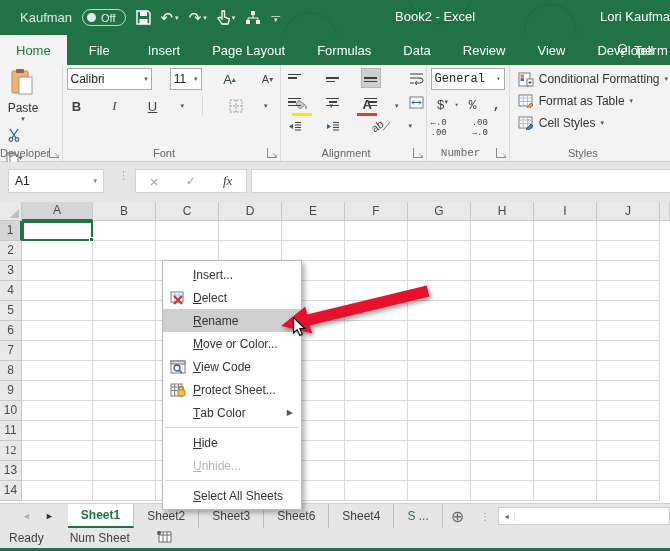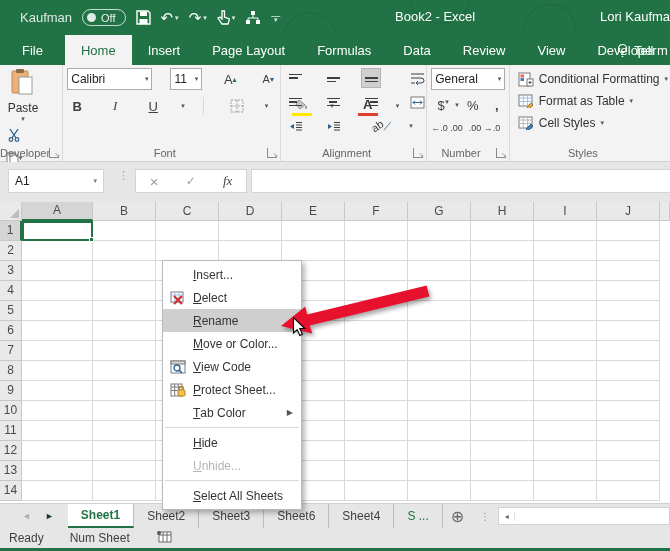--- a/index.html
+++ b/index.html
@@ -41,21 +41,21 @@
   .combo .caret { margin-left:auto; }
   .ribbon-icon-btn { display:flex; align-items:center; justify-content:center; min-width:20px; height:20px; color:#3f3f3f; font-size:13px; }
   .rib-row { display:flex; align-items:center; gap:18px; }
 
   .g-clip { width:80px; }
   .paste-big { float:left; width:38px; text-align:center; font-size:12px; color:#333; }
   .clip-col { float:left; display:flex; flex-direction:column; gap:3px; padding-top:2px; }
 
   .g-font { width:218px; }
   .g-align { width:146px; }
-  .g-num { width:84px; }
+  .g-num { width:84px;font-family:Liberation Mono, monospace; }
   .g-styles { flex:1; }
   .style-row { display:flex; align-items:center; gap:5px; font-size:12px; color:#333; height:22px; white-space:nowrap; }
 
   .ul { text-decoration:underline; }
   .bold { font-weight:bold; }
   .italic { font-style:italic; font-family:"Liberation Serif",serif; }
   .fontcolor-a { color:#333; font-weight:bold; border-bottom:3px solid #e03c31; line-height:12px; }
   .fill-icon { border-bottom:3px solid #ffe800; line-height:12px; }
   .sel-tool { background:#cfcfcf; border:1px solid #b5b5b5; }
 
@@ -149,22 +149,22 @@
     <span class="qat-btn" style="flex-direction:column;line-height:4px;">
         <span style="font-size:9px;">—</span>
         <span class="qat-caret" style="margin:0;">▾</span>
       </span>
   </div>
   <div class="title-text">Book2  -  Excel</div>
   <div class="user-name">Lori Kaufman</div>
 </div>
 
 <div class="tabrow" id="tabrow">
+    <div class="rtab active">Home</div>
     <div class="rtab file">File</div>
-    <div class="rtab active">Home</div>
     <div class="rtab">Insert</div>
     <div class="rtab">Page Layout</div>
     <div class="rtab">Formulas</div>
     <div class="rtab">Data</div>
     <div class="rtab">Review</div>
     <div class="rtab">View</div>
     <div class="rtab">Developer</div>
   </div>
 <div class="tellme">
   <svg width="13" height="15" viewBox="0 0 13 15">
@@ -536,21 +536,21 @@
     <div class="gcell" style="left: 22px; top: 219px; width: 71px;"></div>
     <div class="gcell" style="left: 93px; top: 219px; width: 63px;"></div>
     <div class="gcell" style="left: 156px; top: 219px; width: 63px;"></div>
     <div class="gcell" style="left: 219px; top: 219px; width: 63px;"></div>
     <div class="gcell" style="left: 282px; top: 219px; width: 63px;"></div>
     <div class="gcell" style="left: 345px; top: 219px; width: 63px;"></div>
     <div class="gcell" style="left: 408px; top: 219px; width: 63px;"></div>
     <div class="gcell" style="left: 471px; top: 219px; width: 63px;"></div>
     <div class="gcell" style="left: 534px; top: 219px; width: 63px;"></div>
     <div class="gcell" style="left: 597px; top: 219px; width: 63px;"></div>
-    <div class="rh-cell" style="top: 239px;">12</div>
+    <div class="rh-cell" style="top: 239px; font-family: Liberation Serif, serif;">12</div>
     <div class="gcell" style="left: 22px; top: 239px; width: 71px;"></div>
     <div class="gcell" style="left: 93px; top: 239px; width: 63px;"></div>
     <div class="gcell" style="left: 156px; top: 239px; width: 63px;"></div>
     <div class="gcell" style="left: 219px; top: 239px; width: 63px;"></div>
     <div class="gcell" style="left: 282px; top: 239px; width: 63px;"></div>
     <div class="gcell" style="left: 345px; top: 239px; width: 63px;"></div>
     <div class="gcell" style="left: 408px; top: 239px; width: 63px;"></div>
     <div class="gcell" style="left: 471px; top: 239px; width: 63px;"></div>
     <div class="gcell" style="left: 534px; top: 239px; width: 63px;"></div>
     <div class="gcell" style="left: 597px; top: 239px; width: 63px;"></div>

